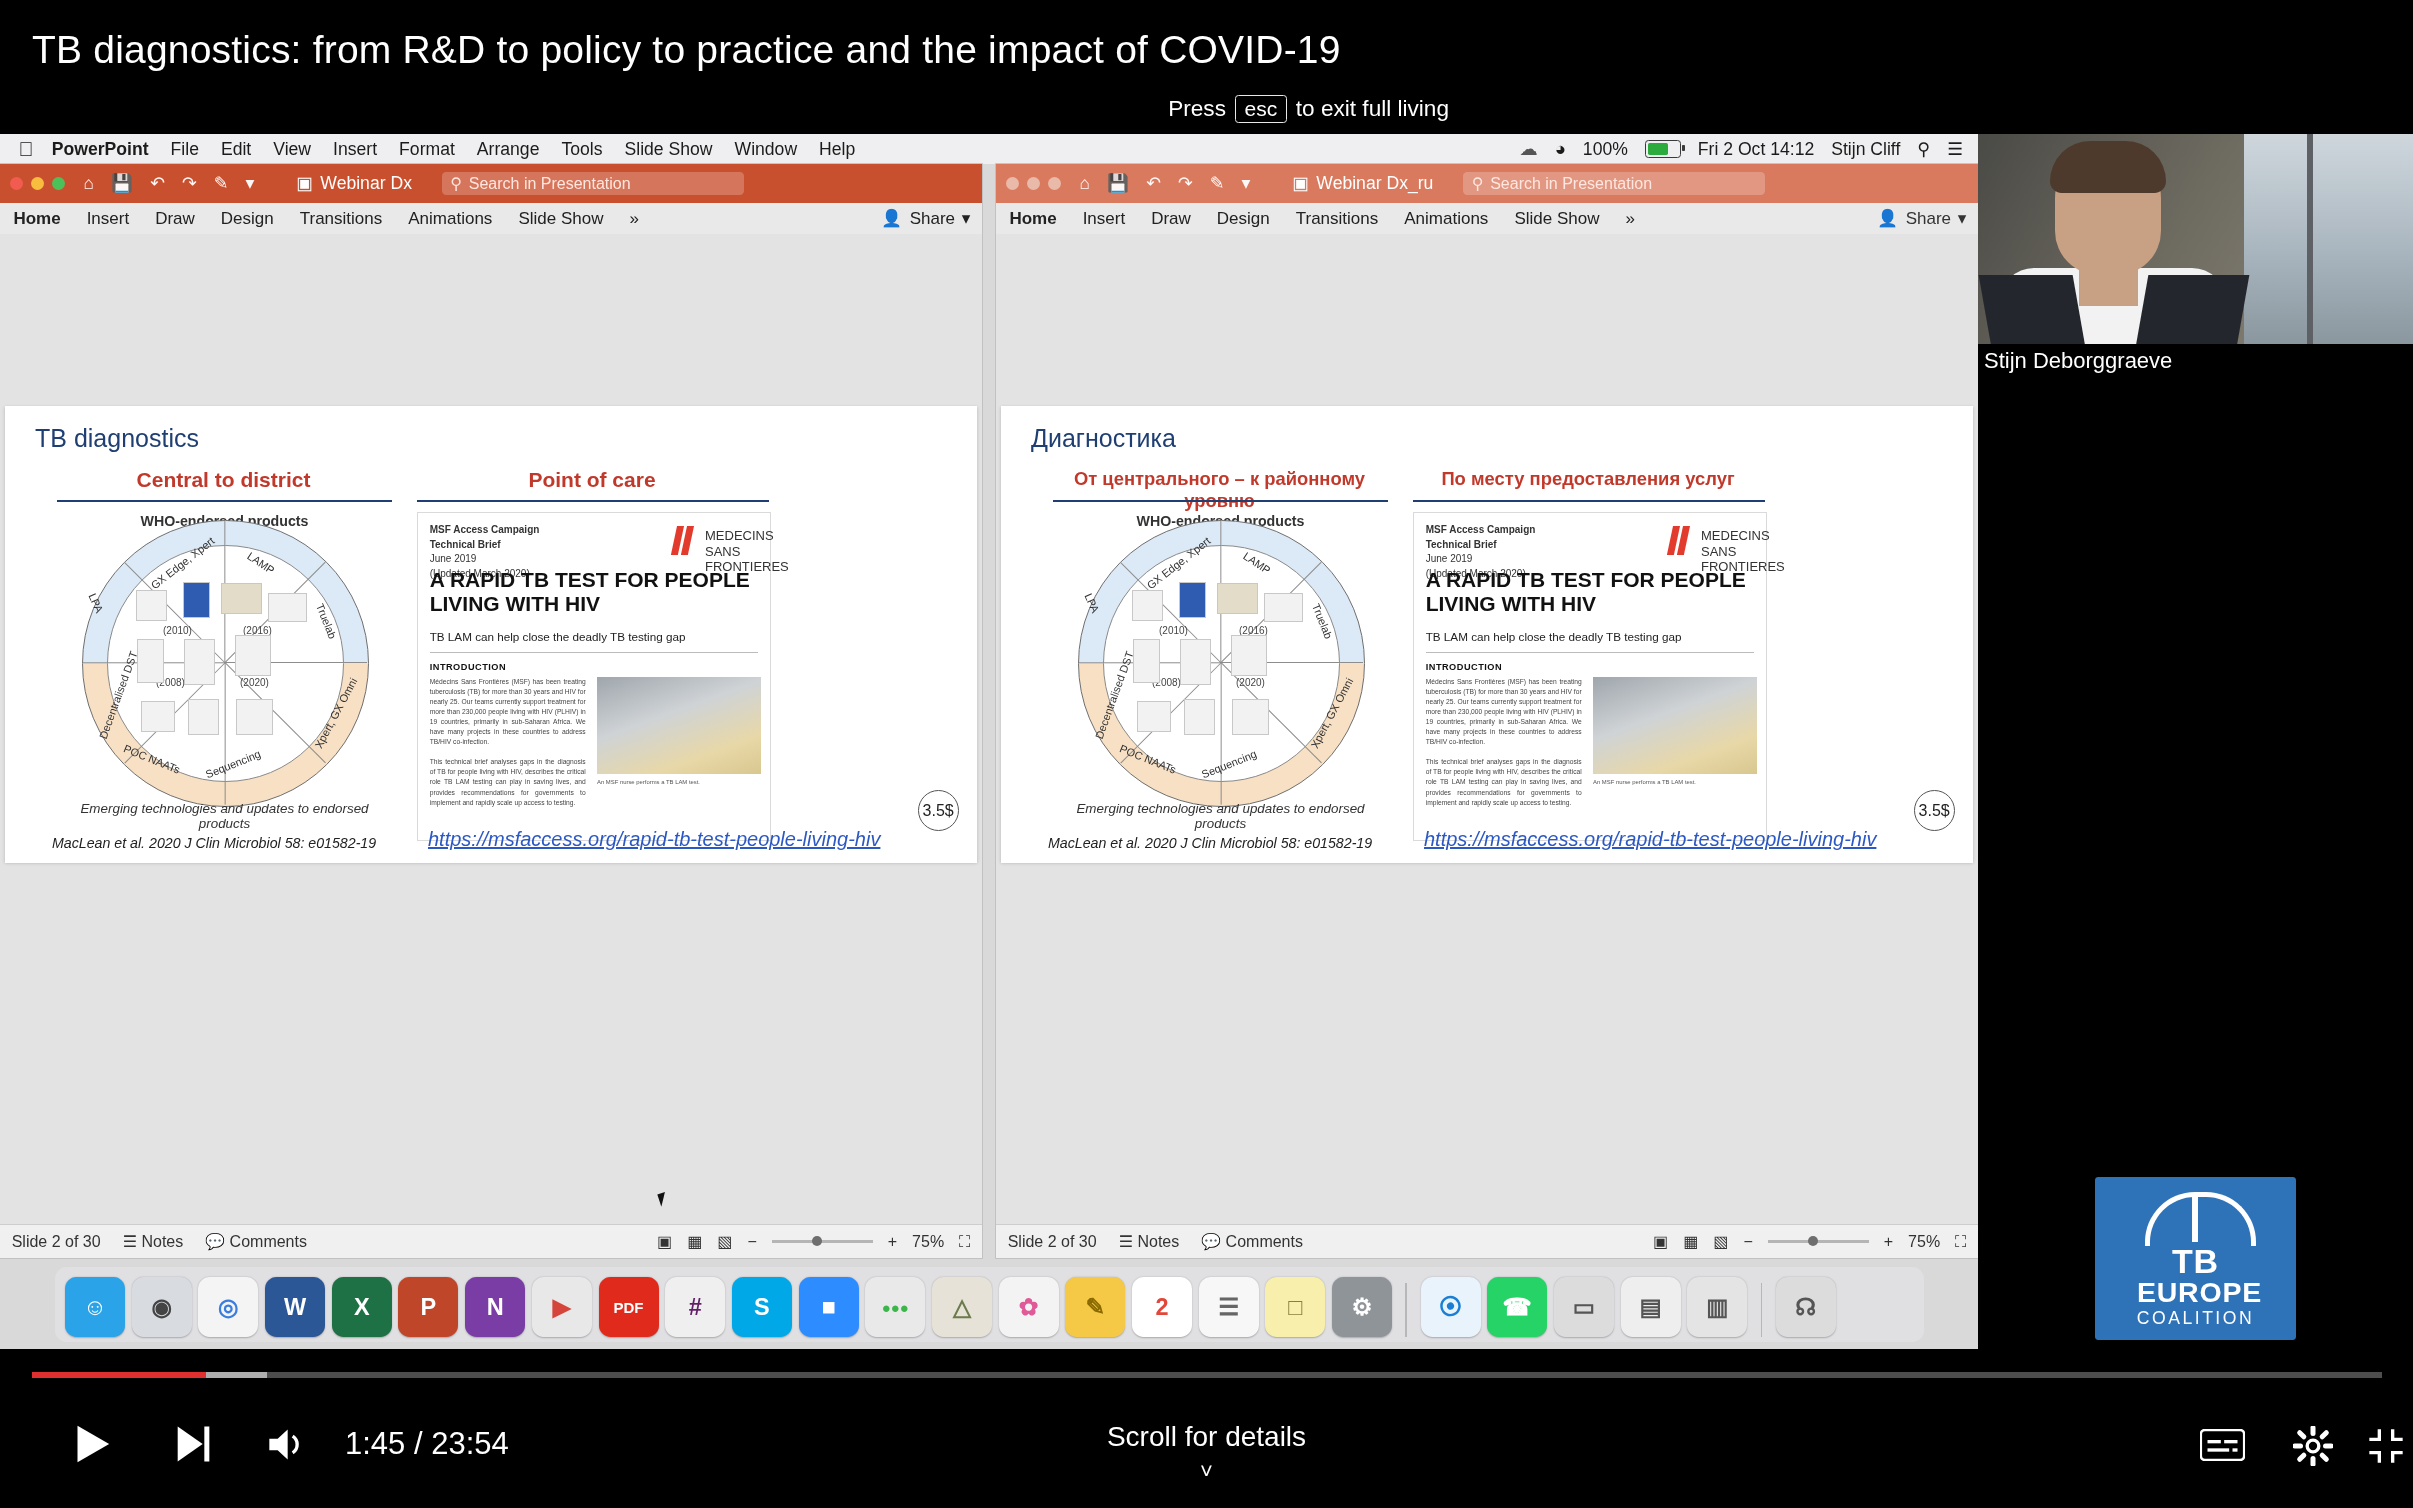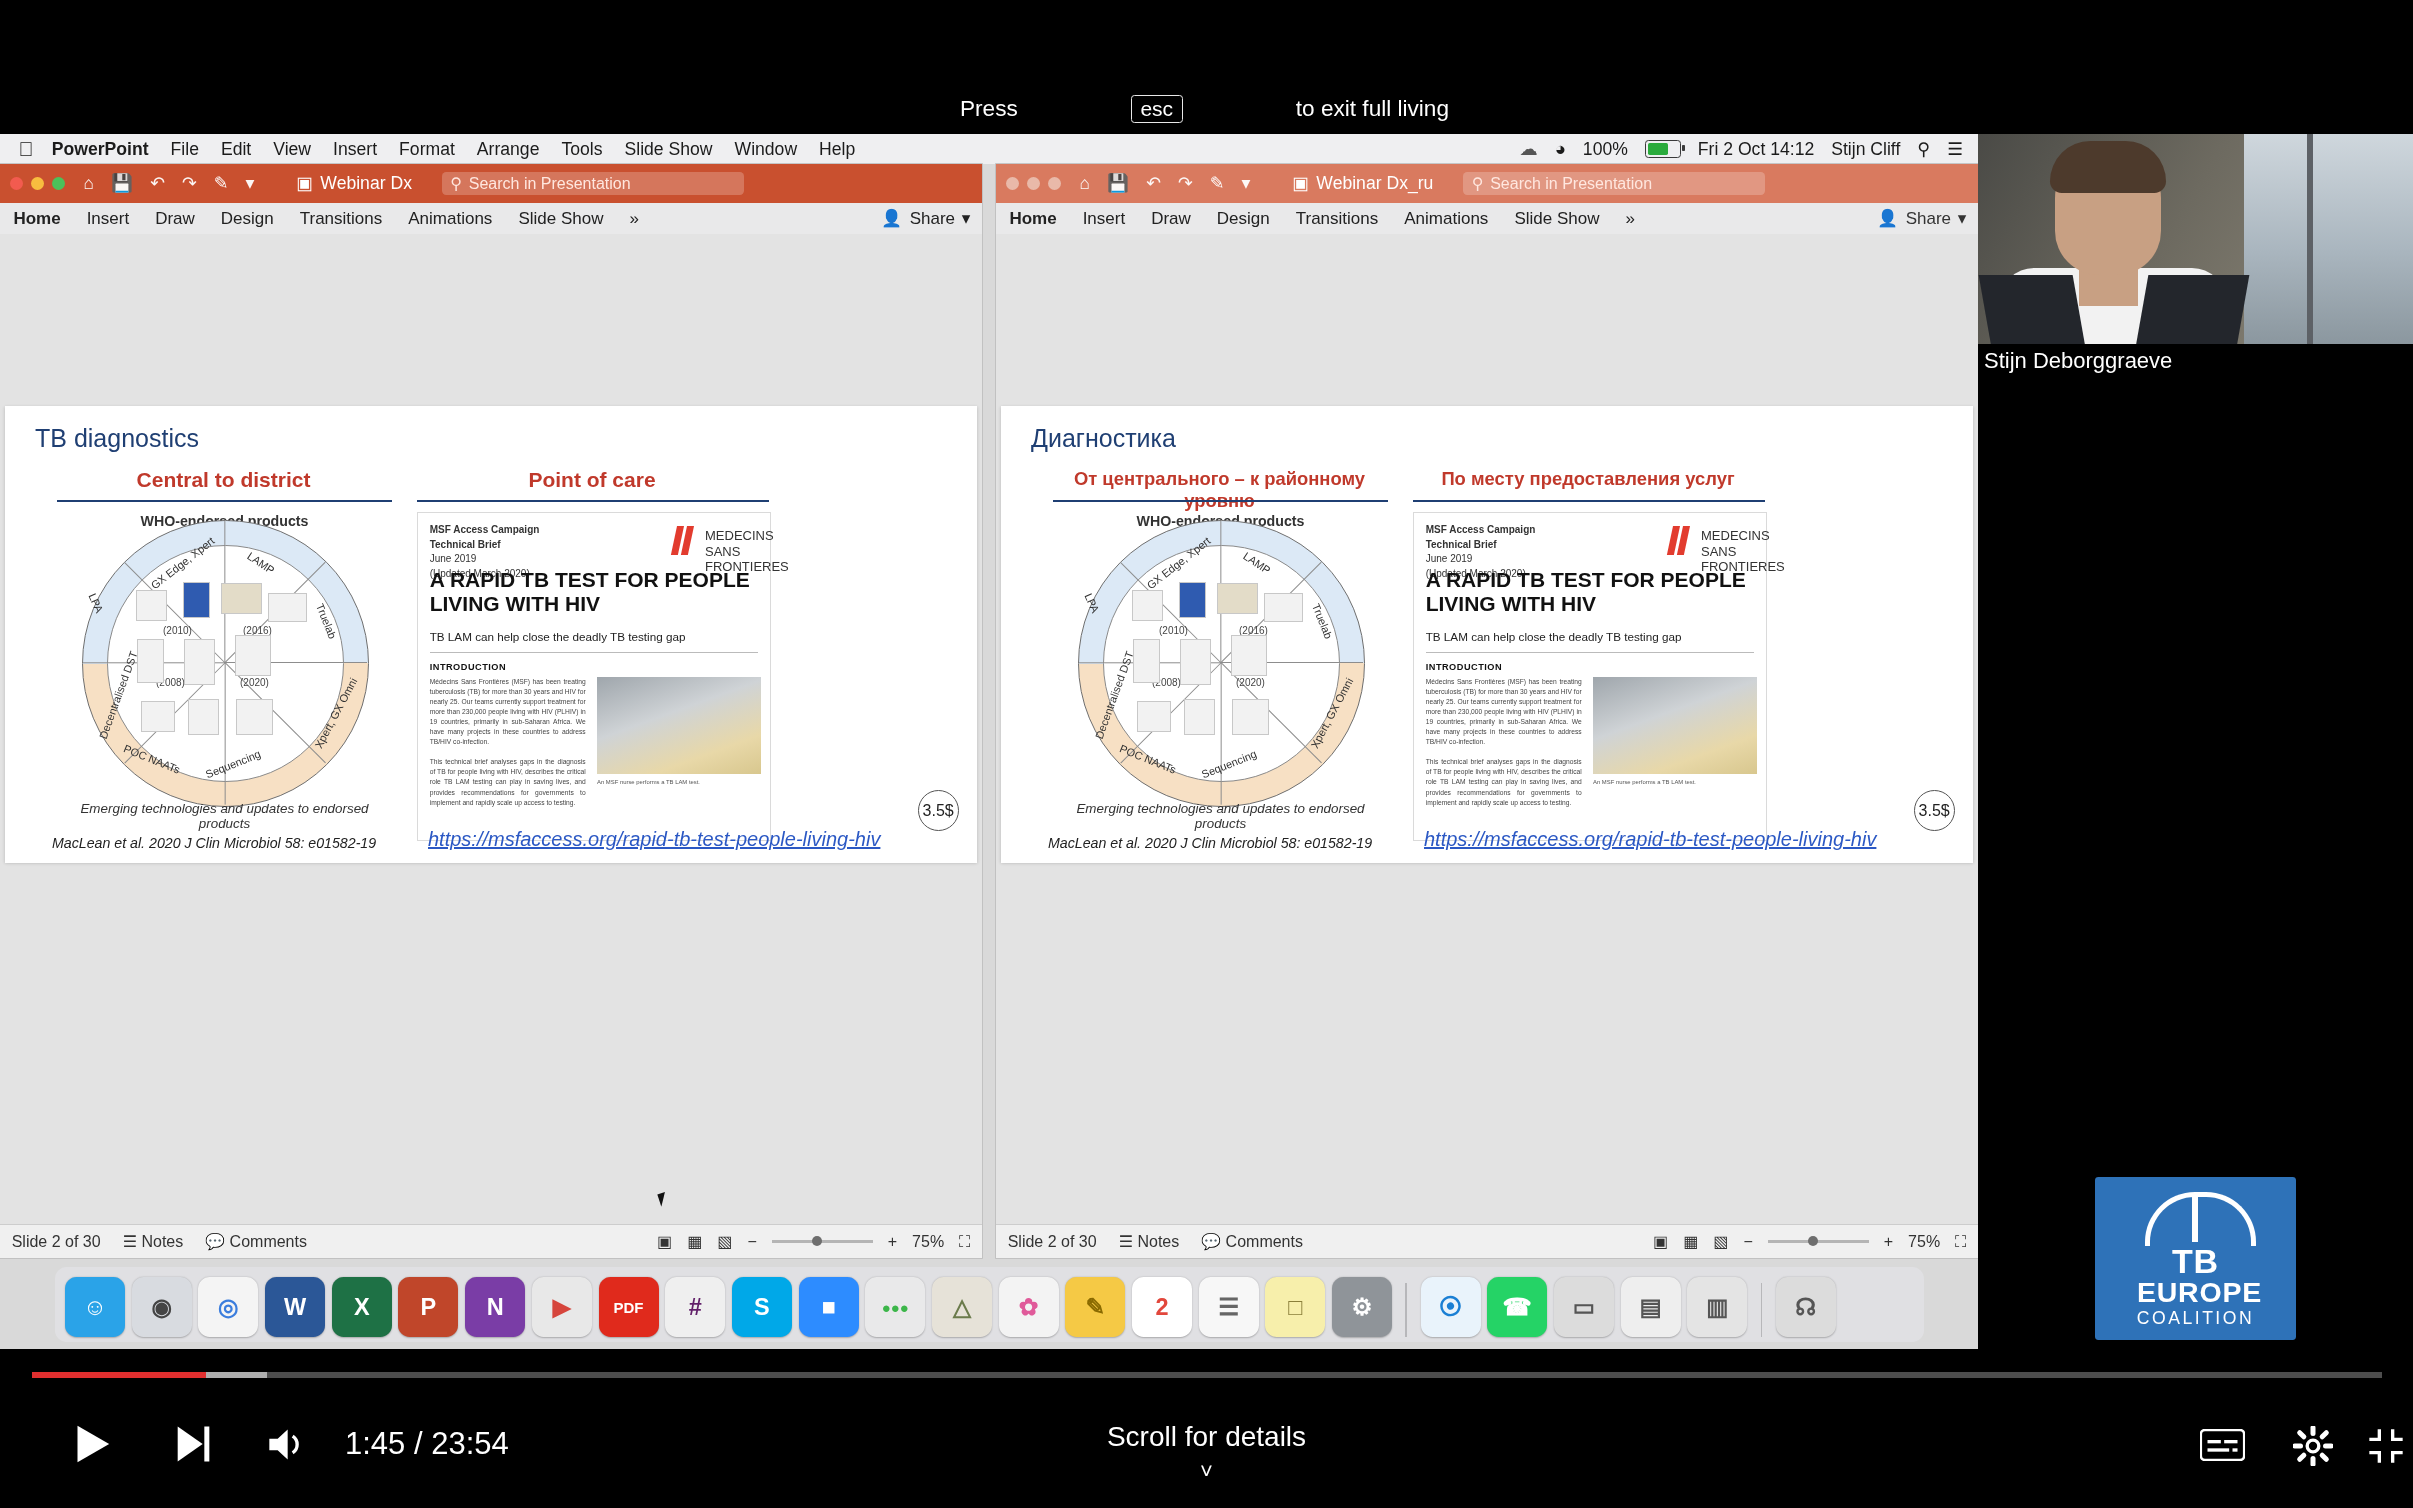--- a/index.html
+++ b/index.html
@@ -7,21 +7,21 @@
   .stage{position:relative;width:2413px;height:1508px;background:#000;}
 
   
   .video-title{
     position:absolute;left:32px;top:28px;color:#fff;font-size:39px;letter-spacing:0.2px;
     white-space:nowrap;
   }
   .esc-bar{
     position:absolute;left:960px;top:86px;width:489px;height:46px;
     background:rgba(0,0,0,.72);border-radius:3.4px;color:#fff;font-size:22.6px;
-    display:flex;align-items:center;justify-content:space-between;gap:9.2px;
+    display:flex;align-items:center;justify-content:flex-end;gap:9.2px;
   }
   .esc-key{
     border:1.3px solid #e8e8e8;border-radius:3.4px;padding:1.7px 8.4px 3.4px;font-size:21px;line-height:1;
   }
 
   
   .share{
     position:absolute;left:0;top:134px;width:1978px;height:1215px;background:#d9d9d9;overflow:hidden;
   }
 
@@ -154,20 +154,21 @@
   .time{position:absolute;left:345px;top:28.5px;color:#fff;font-size:31px;}
   .scroll-hint{position:absolute;left:0;top:23.5px;width:2413px;text-align:center;color:#fff;font-size:28px;}
   .scroll-chev{position:absolute;left:0;top:62px;width:2413px;text-align:center;color:#fff;font-size:22px;}
   .svgw svg{display:block;}
 </style>
 </head>
 <body>
 
 <div class="stage">
 
+  <div class="video-title">TB diagnostics: from R&amp;D to policy to practice and the impact of COVID-19</div>
 
   <div class="esc-bar">
     <span>Press</span>
     <span class="esc-key">esc</span>
     <span>to exit full living</span>
   </div>
 
   <div class="share">
 
     <div class="macbar">

